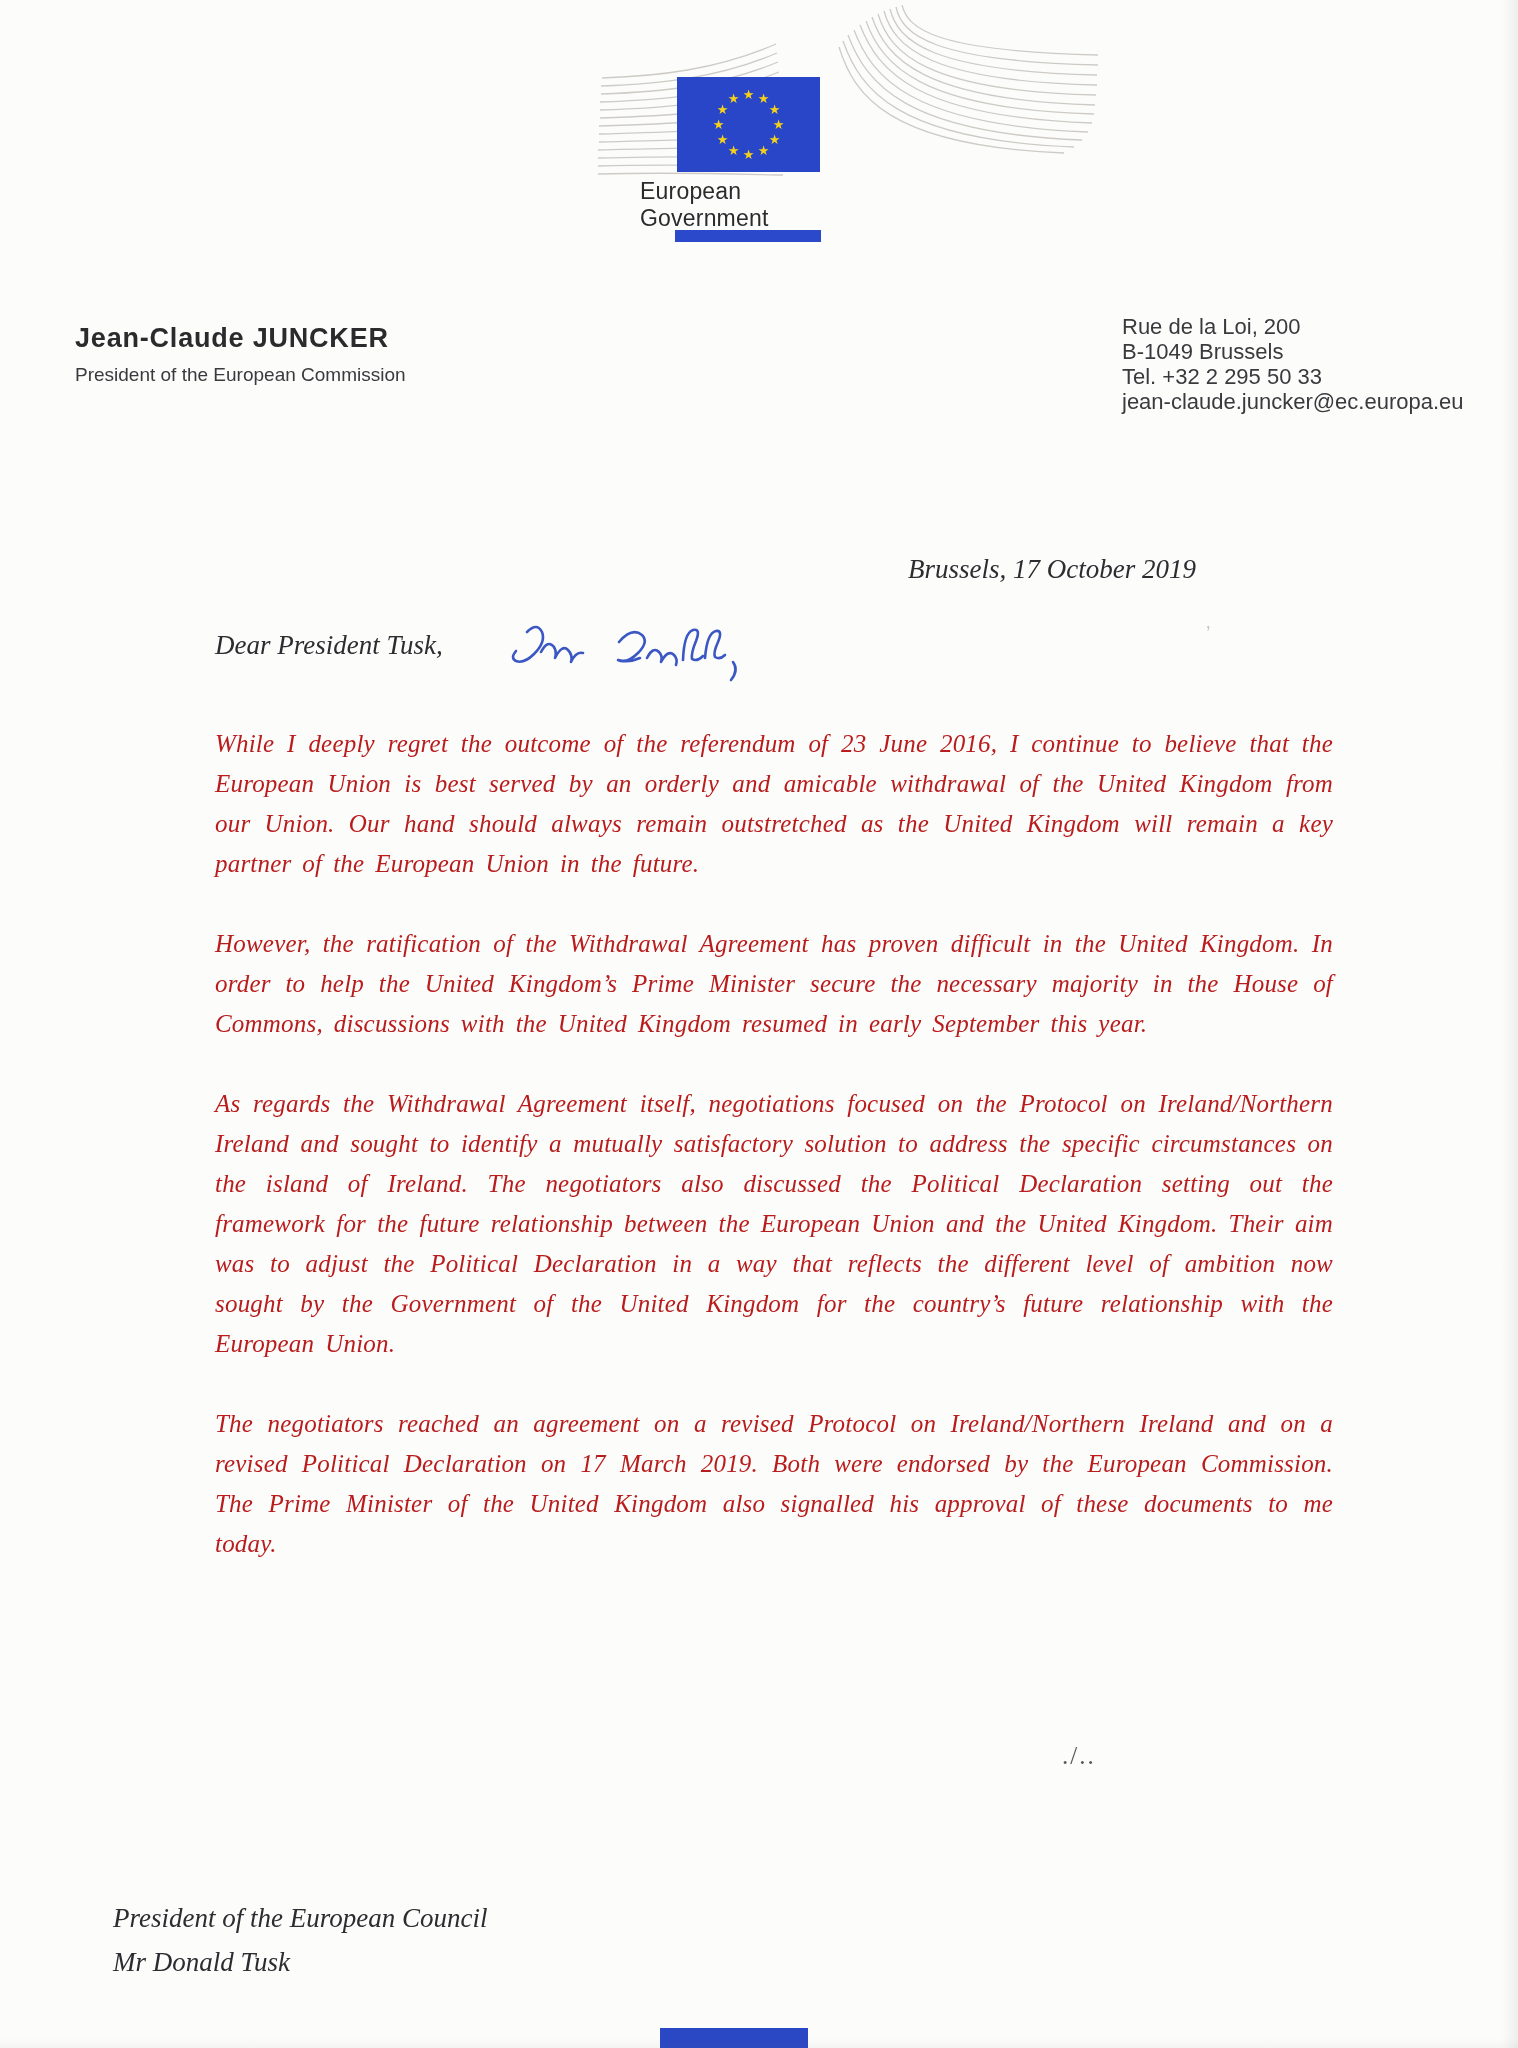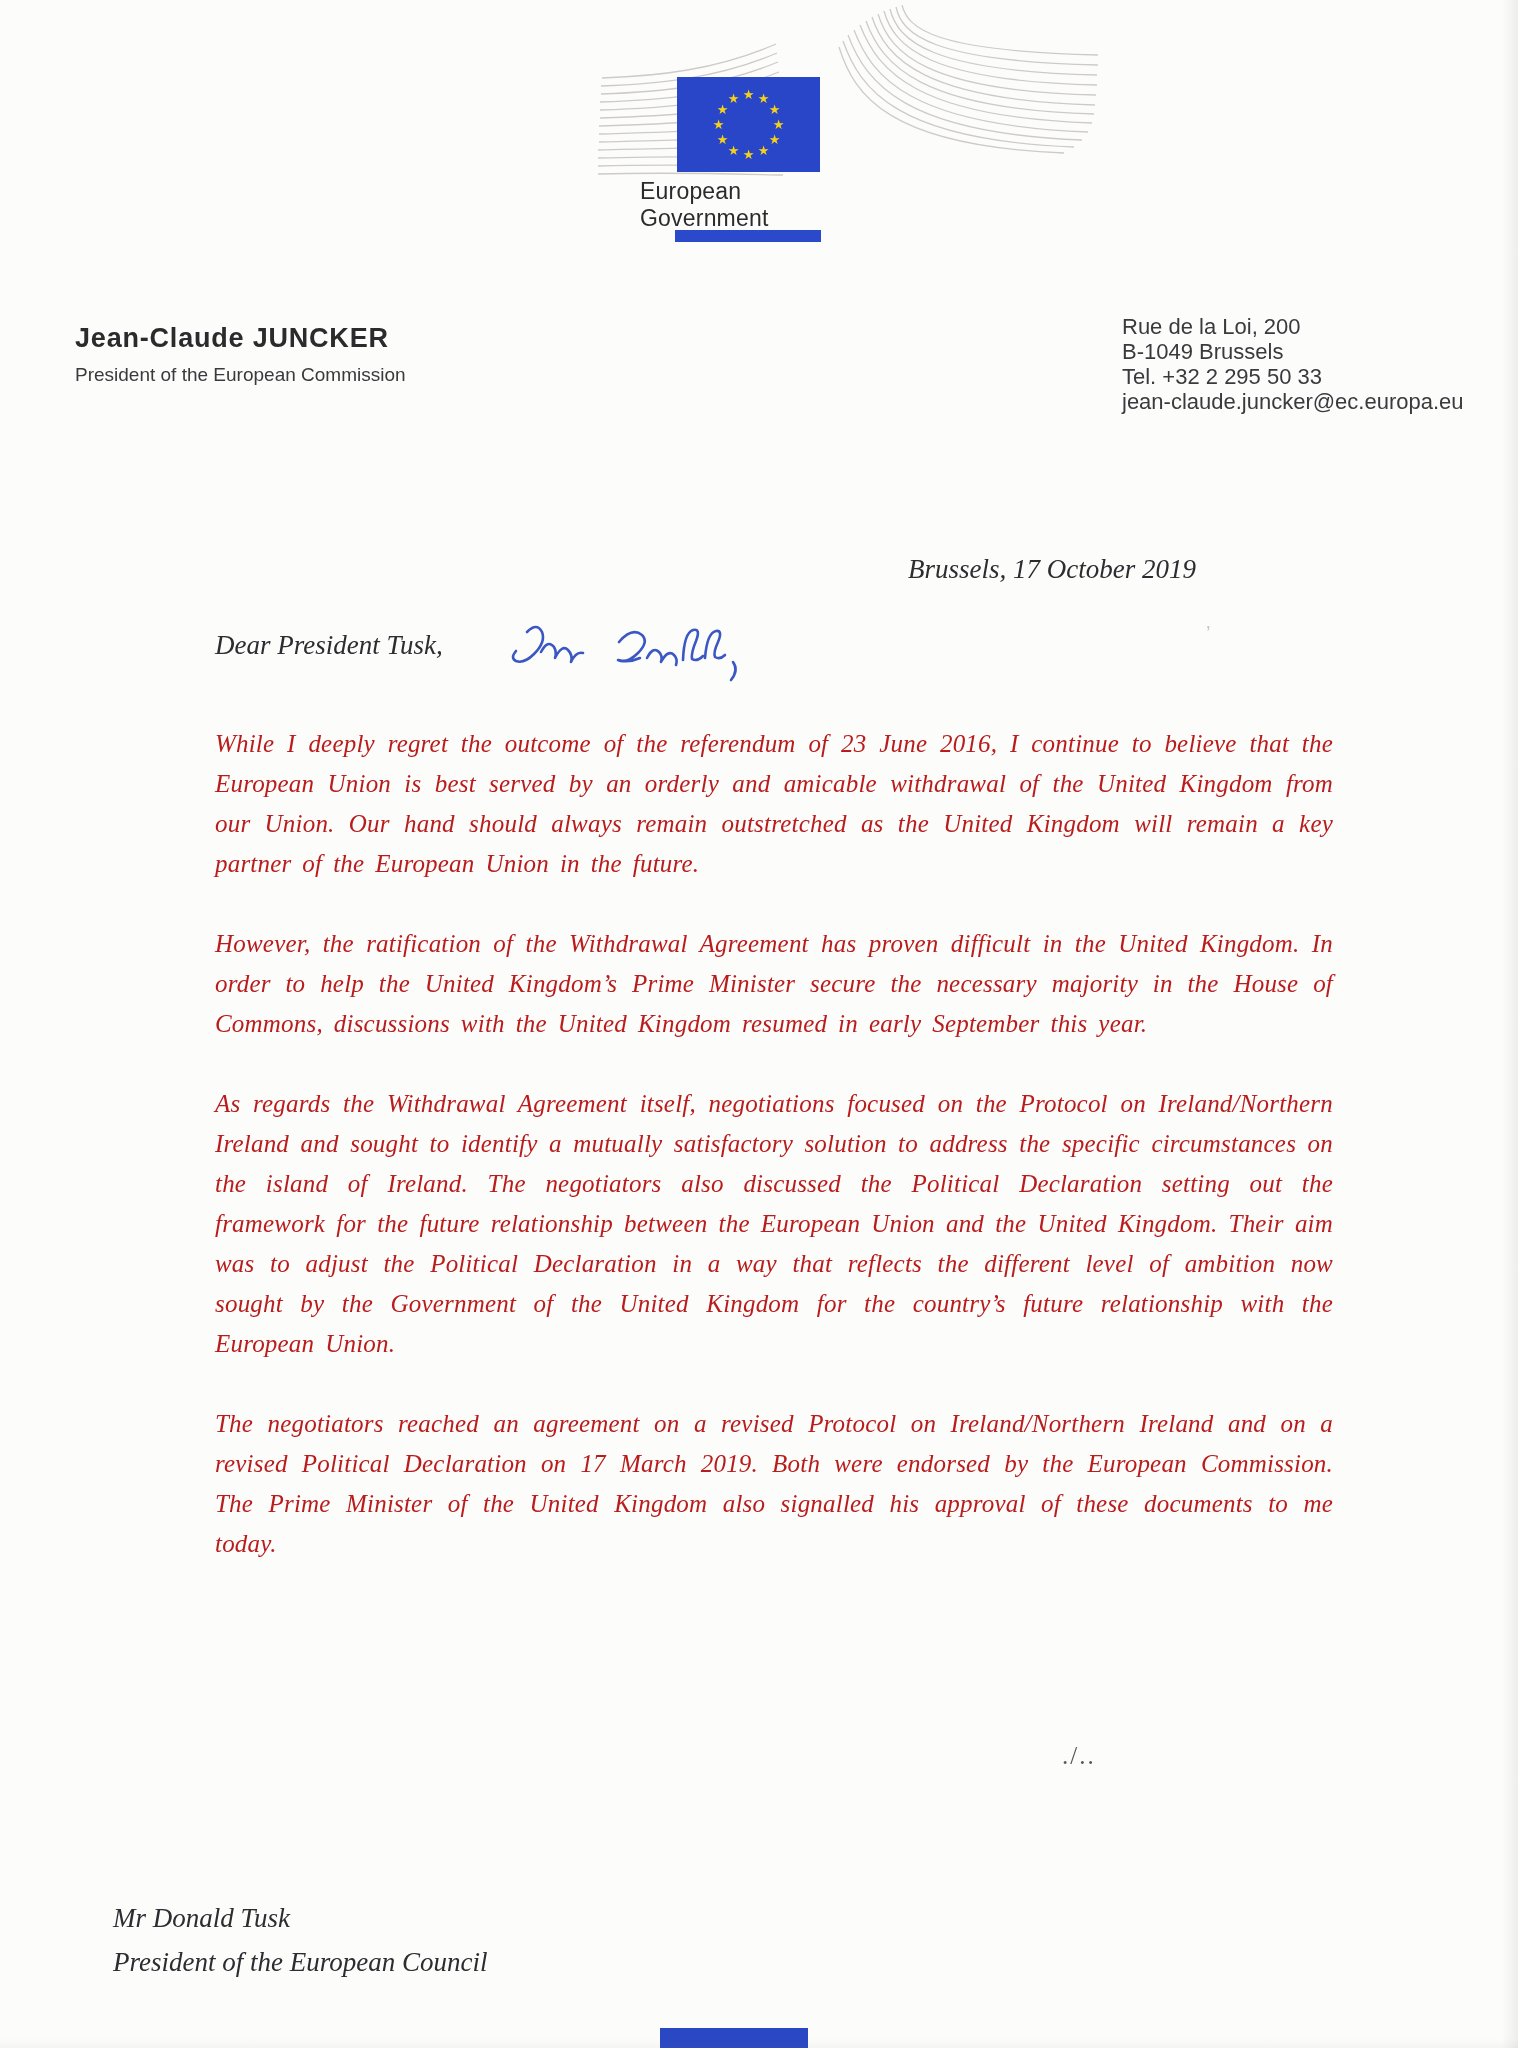--- a/index.html
+++ b/index.html
@@ -147,22 +147,22 @@
   <div class="body-text serif">
     <p>While I deeply regret the outcome of the referendum of 23 June 2016, I continue to believe that the European Union is best served by an orderly and amicable withdrawal of the United Kingdom from our Union. Our hand should always remain outstretched as the United Kingdom will remain a key partner of the European Union in the future.</p>
     <p>However, the ratification of the Withdrawal Agreement has proven difficult in the United Kingdom. In order to help the United Kingdom’s Prime Minister secure the necessary majority in the House of Commons, discussions with the United Kingdom resumed in early September this year.</p>
     <p>As regards the Withdrawal Agreement itself, negotiations focused on the Protocol on Ireland/Northern Ireland and sought to identify a mutually satisfactory solution to address the specific circumstances on the island of Ireland. The negotiators also discussed the Political Declaration setting out the framework for the future relationship between the European Union and the United Kingdom. Their aim was to adjust the Political Declaration in a way that reflects the different level of ambition now sought by the Government of the United Kingdom for the country’s future relationship with the European Union.</p>
     <p>The negotiators reached an agreement on a revised Protocol on Ireland/Northern Ireland and on a revised Political Declaration on 17 March 2019. Both were endorsed by the European Commission. The Prime Minister of the United Kingdom also signalled his approval of these documents to me today.</p>
   </div>
 
   <div class="cont-mark serif">./..</div>
 
   <div class="recipient serif">
+    <div>President of the European Council</div>
     <div>Mr Donald Tusk</div>
-    <div>President of the European Council</div>
   </div>
 
   <div class="next-page-flag"></div>
 
   <div class="edge-shadow"></div>
   <div class="bottom-shade"></div>
 
 </div>
 
 </body></html>

